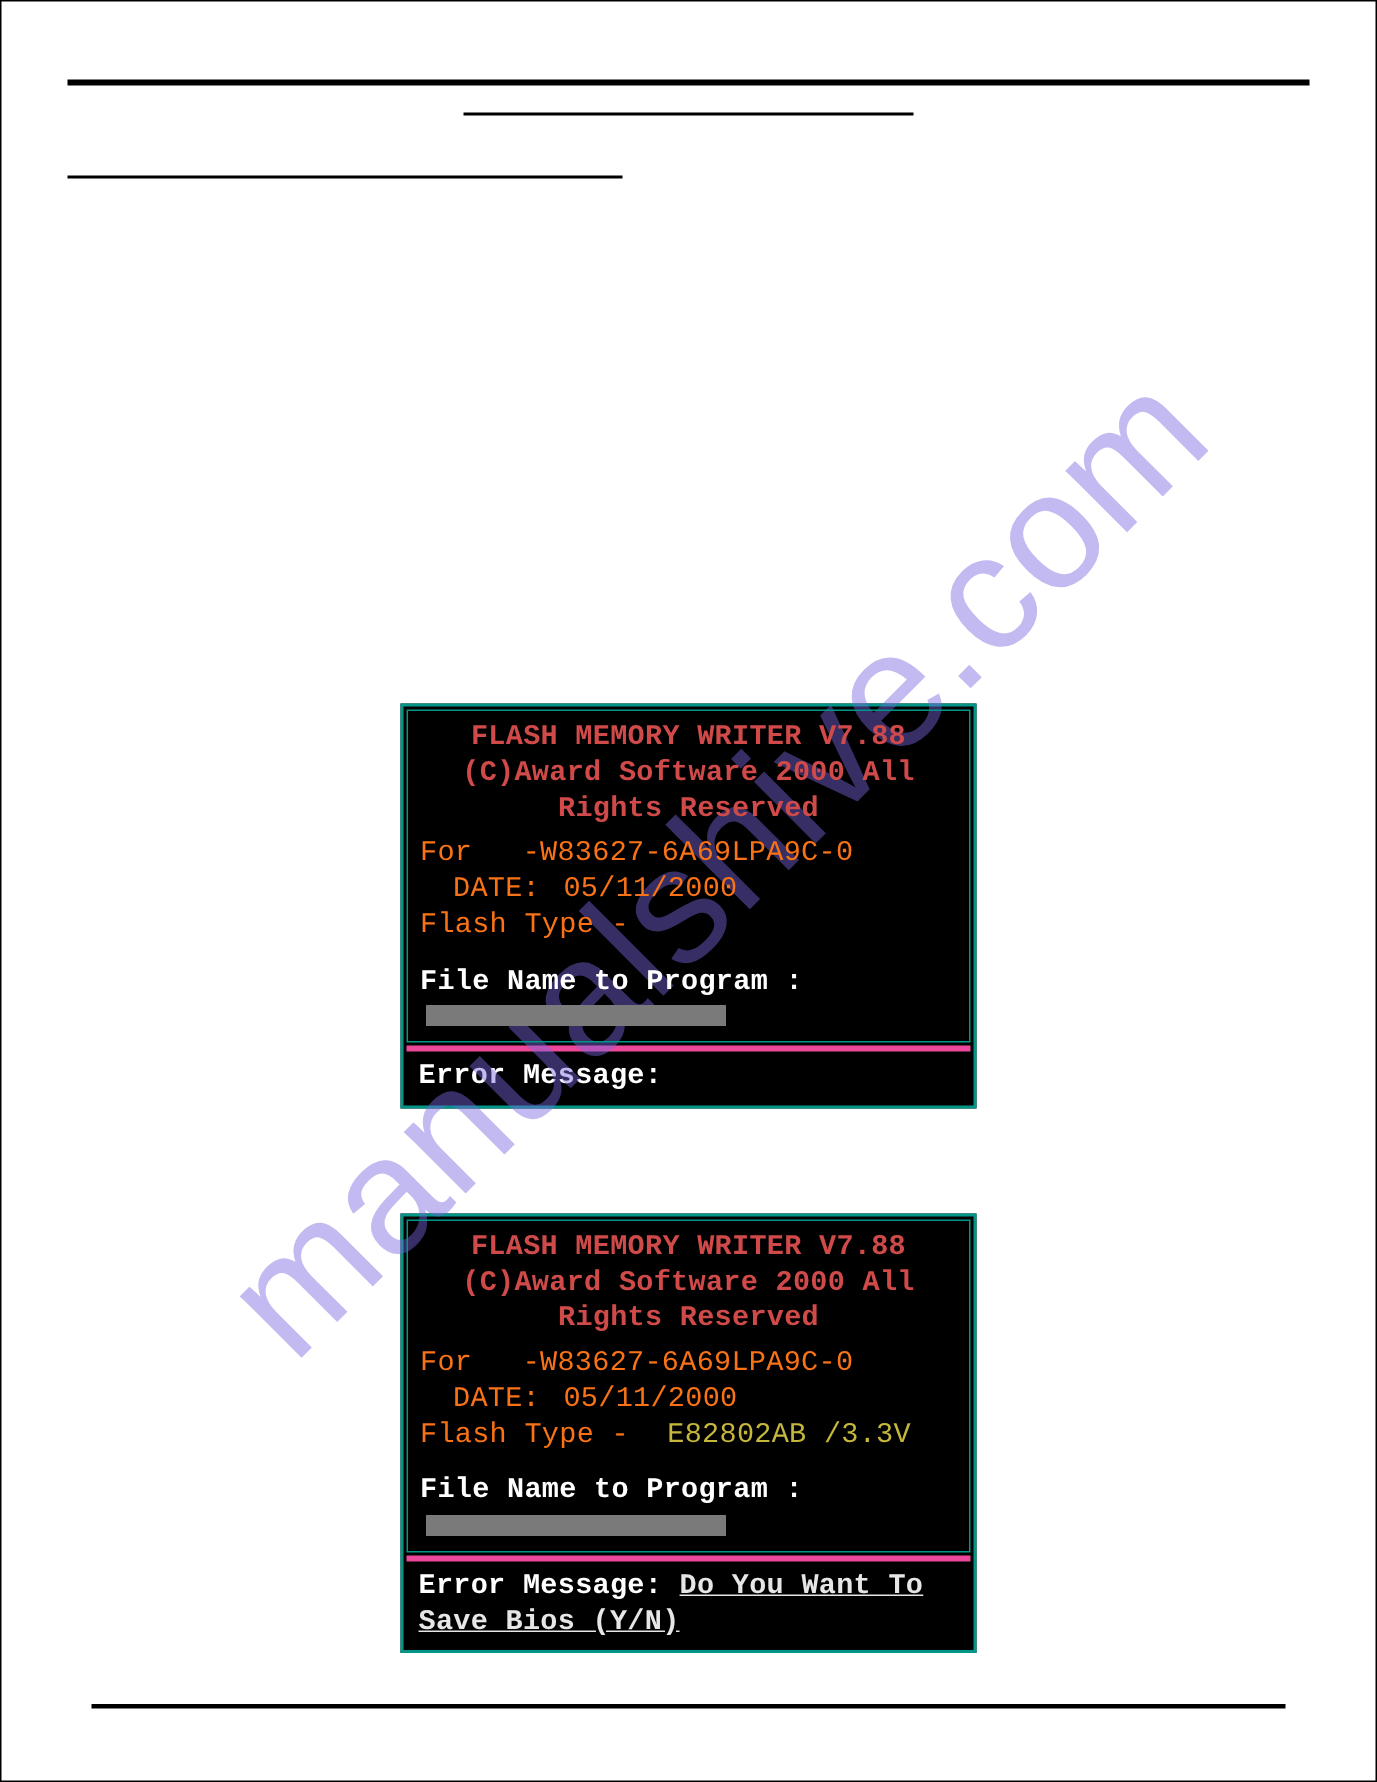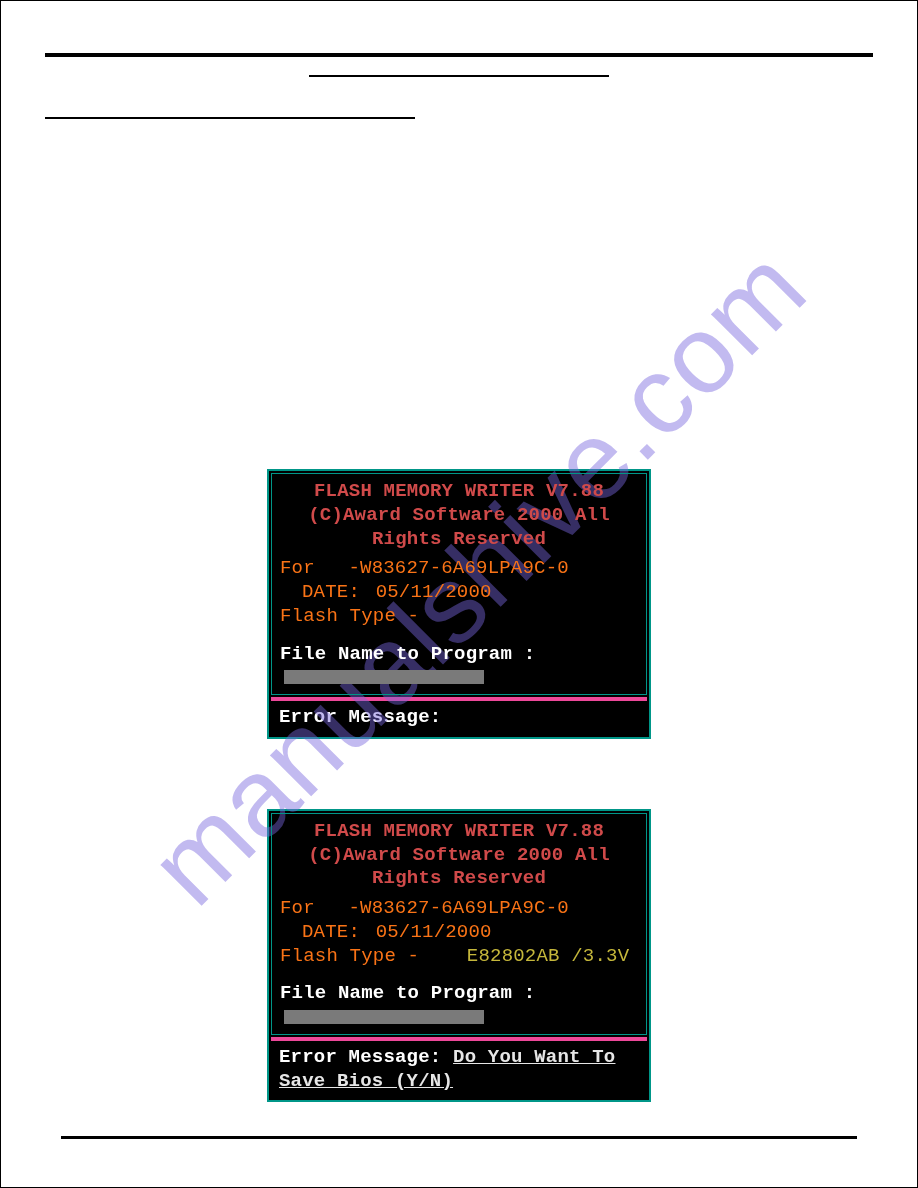--- a/index.html
+++ b/index.html
@@ -149,21 +149,21 @@
         <div class="term-hdr">FLASH  MEMORY  WRITER V7.88</div>
         <div class="term-hdr">(C)Award Software 2000 All Rights Reserved</div>
         <div style="margin-top:6px;">
           <span class="green">For</span>
           <span class="green" style="margin-left:22px;">-W83627-6A69LPA9C-0</span>
           <span class="green" style="margin-left:22px;">DATE:</span>
           <span class="green" style="margin-left:4px;">05/11/2000</span>
         </div>
         <div>
           <span class="green">Flash Type -</span>
-          <span class="yellow" style="margin-left:36px;">E82802AB /3.3V</span>
+          <span class="yellow" style="margin-left:14px;">E82802AB /3.3V</span>
         </div>
         <div style="margin-top:14px;">
           <span class="red">File Name to Program :</span>
           <span class="inp-box"></span>
         </div>
       </div>
       <div class="err-bar">
         <span class="red">Error Message:</span>
         <span class="white" style="text-decoration:underline;">Do You Want To Save Bios (Y/N)</span>
       </div>

